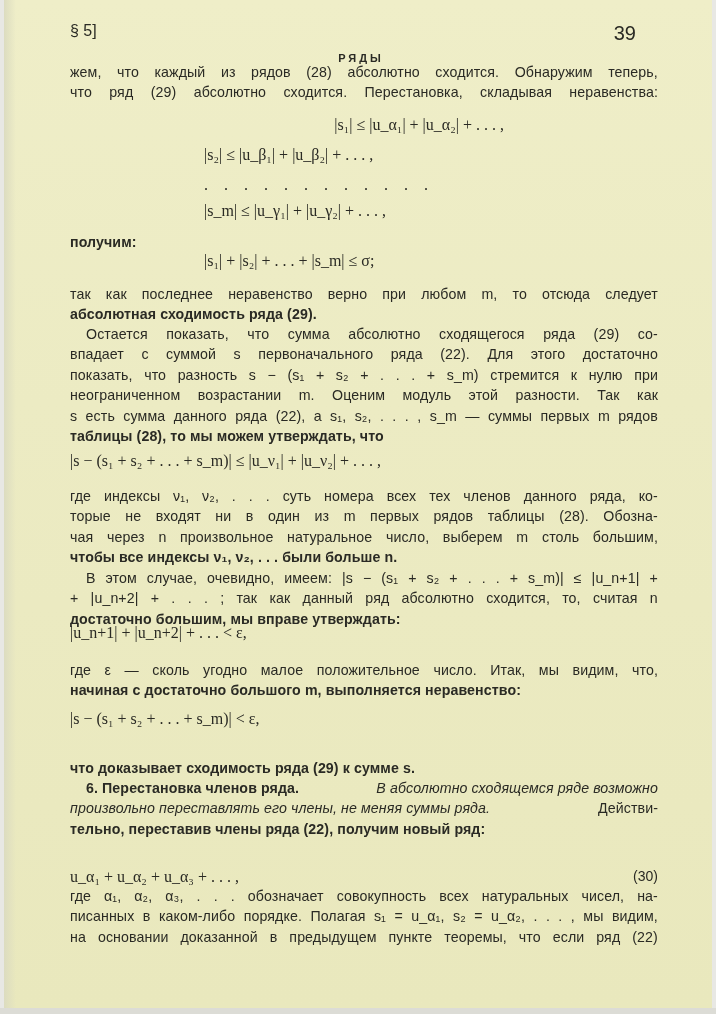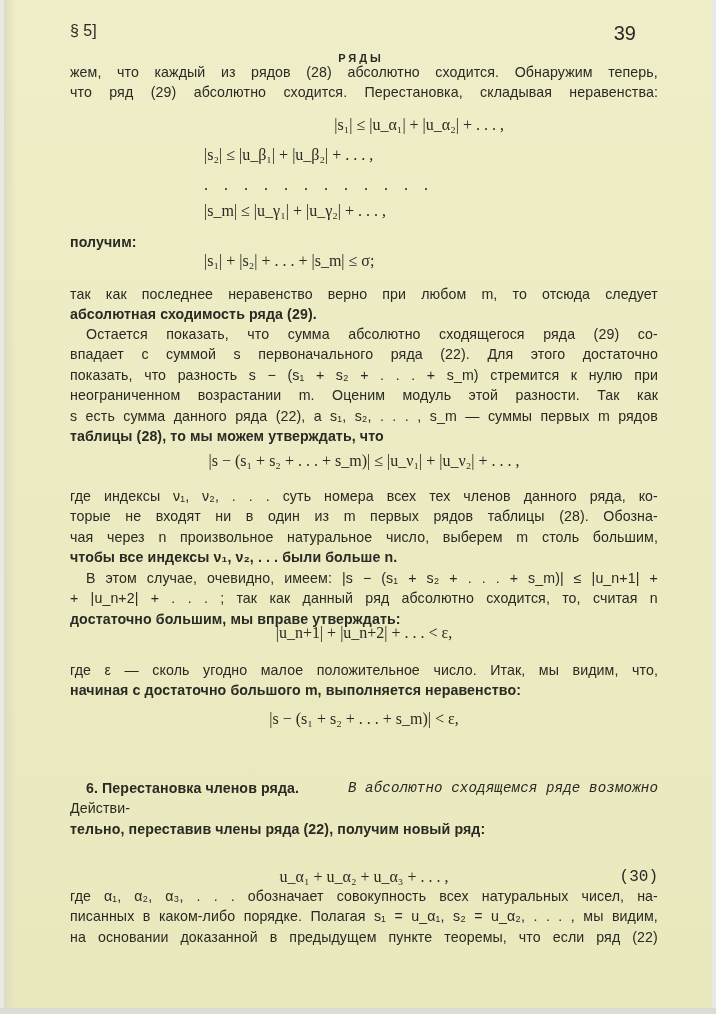--- a/index.html
+++ b/index.html
@@ -24,26 +24,26 @@
     .hdr-section { position: absolute; left: 0; top: 0; font-size: 16px; }
     .hdr-title { position: absolute; left: 0; right: 0; text-align: center; top: 4px; font-size: 11px; font-weight: bold; letter-spacing: 3px; margin-top: 26px; }
     .hdr-page { position: absolute; right: 16px; top: 0; font-size: 20px; }
 
     .text { position: absolute; left: 66px; width: 588px; font-size: 14.2px; line-height: 20.4px; letter-spacing: 0.1px; }
     .line { white-space: nowrap; display: flex; justify-content: space-between; height: 20.4px; }
     .line.last { justify-content: flex-start; font-weight: bold; }
     .line .w { display: inline-block; }
     .indent { padding-left: 16px; }
     .formula {
-      position: absolute; left: 66px; width: 588px; text-align: center;
+      position: absolute; left: 66px; width: 588px; 
       font-family: "Liberation Serif", "DejaVu Serif", serif; font-size: 16px; white-space: nowrap;
     }
-    .eqnum { position: absolute; right: 0; font-family: Liberation Mono, monospace; font-size: 16px; }
+    .eqnum { position: absolute; right: 0; font-family: Liberation Sans, sans-serif; font-size: 14px; }
     .bold { font-weight: bold; }
-    .italic-run { font-style: italic; font-family: Liberation Mono, monospace; }
+    .italic-run { font-style: italic; font-family: Liberation Sans, sans-serif; }
   </style>
 </head>
 <body>
 
 <div class="page">
 
   <div class="header">
     <span class="hdr-section">§ 5]</span>
     <span class="hdr-title">РЯДЫ</span>
     <span class="hdr-page">39</span>
@@ -289,27 +289,31 @@
         <span class="w">Итак,</span>
         <span class="w">мы</span>
         <span class="w">видим,</span>
         <span class="w">что,</span>
       </div>
     <div class="line last">начиная с достаточно большого m, выполняется неравенство:</div>
   </div>
 
   <div class="formula" style="top:710px;">|s − (s₁ + s₂ + . . . + s_m)| &lt; ε,</div>
 
+  <div class="text" style="top:758px;">
+    <div class="line last">что доказывает сходимость ряда (29) к сумме s.</div>
+  </div>
 
   <div class="text" style="top:778px;">
     <div class="line indent">
       <span class="bold">6. Перестановка членов ряда.</span>
       <span class="italic-run">В абсолютно сходящемся ряде возможно</span>
     </div>
     <div class="line">
+      <span class="italic-run">произвольно переставлять его члены, не меняя суммы ряда.</span>
       <span>Действи-</span>
     </div>
     <div class="line last">тельно, переставив члены ряда (22), получим новый ряд:</div>
   </div>
 
   <div class="formula" style="top:868px;">
     <span>u_α₁ + u_α₂ + u_α₃ + . . . ,</span>
     <span class="eqnum">(30)</span>
   </div>
 

